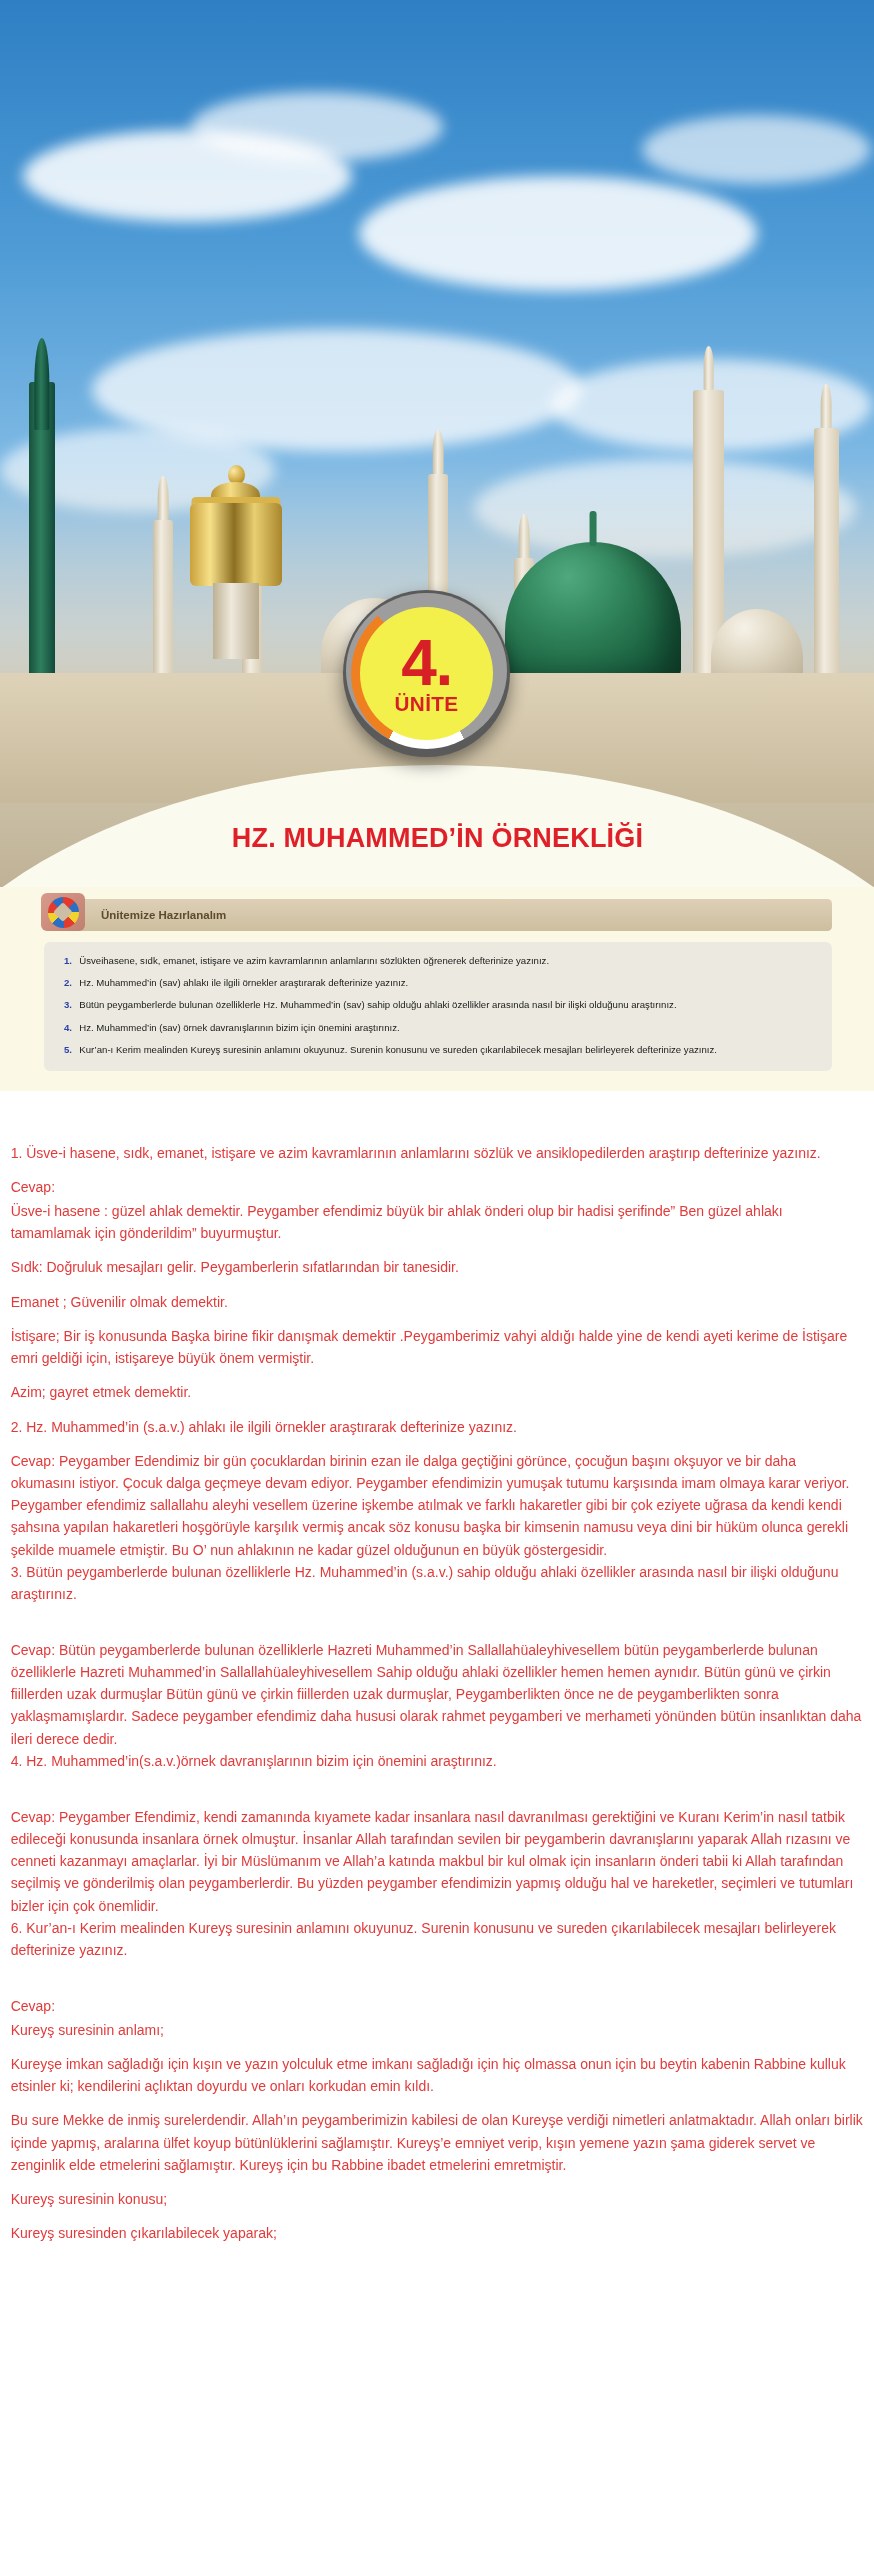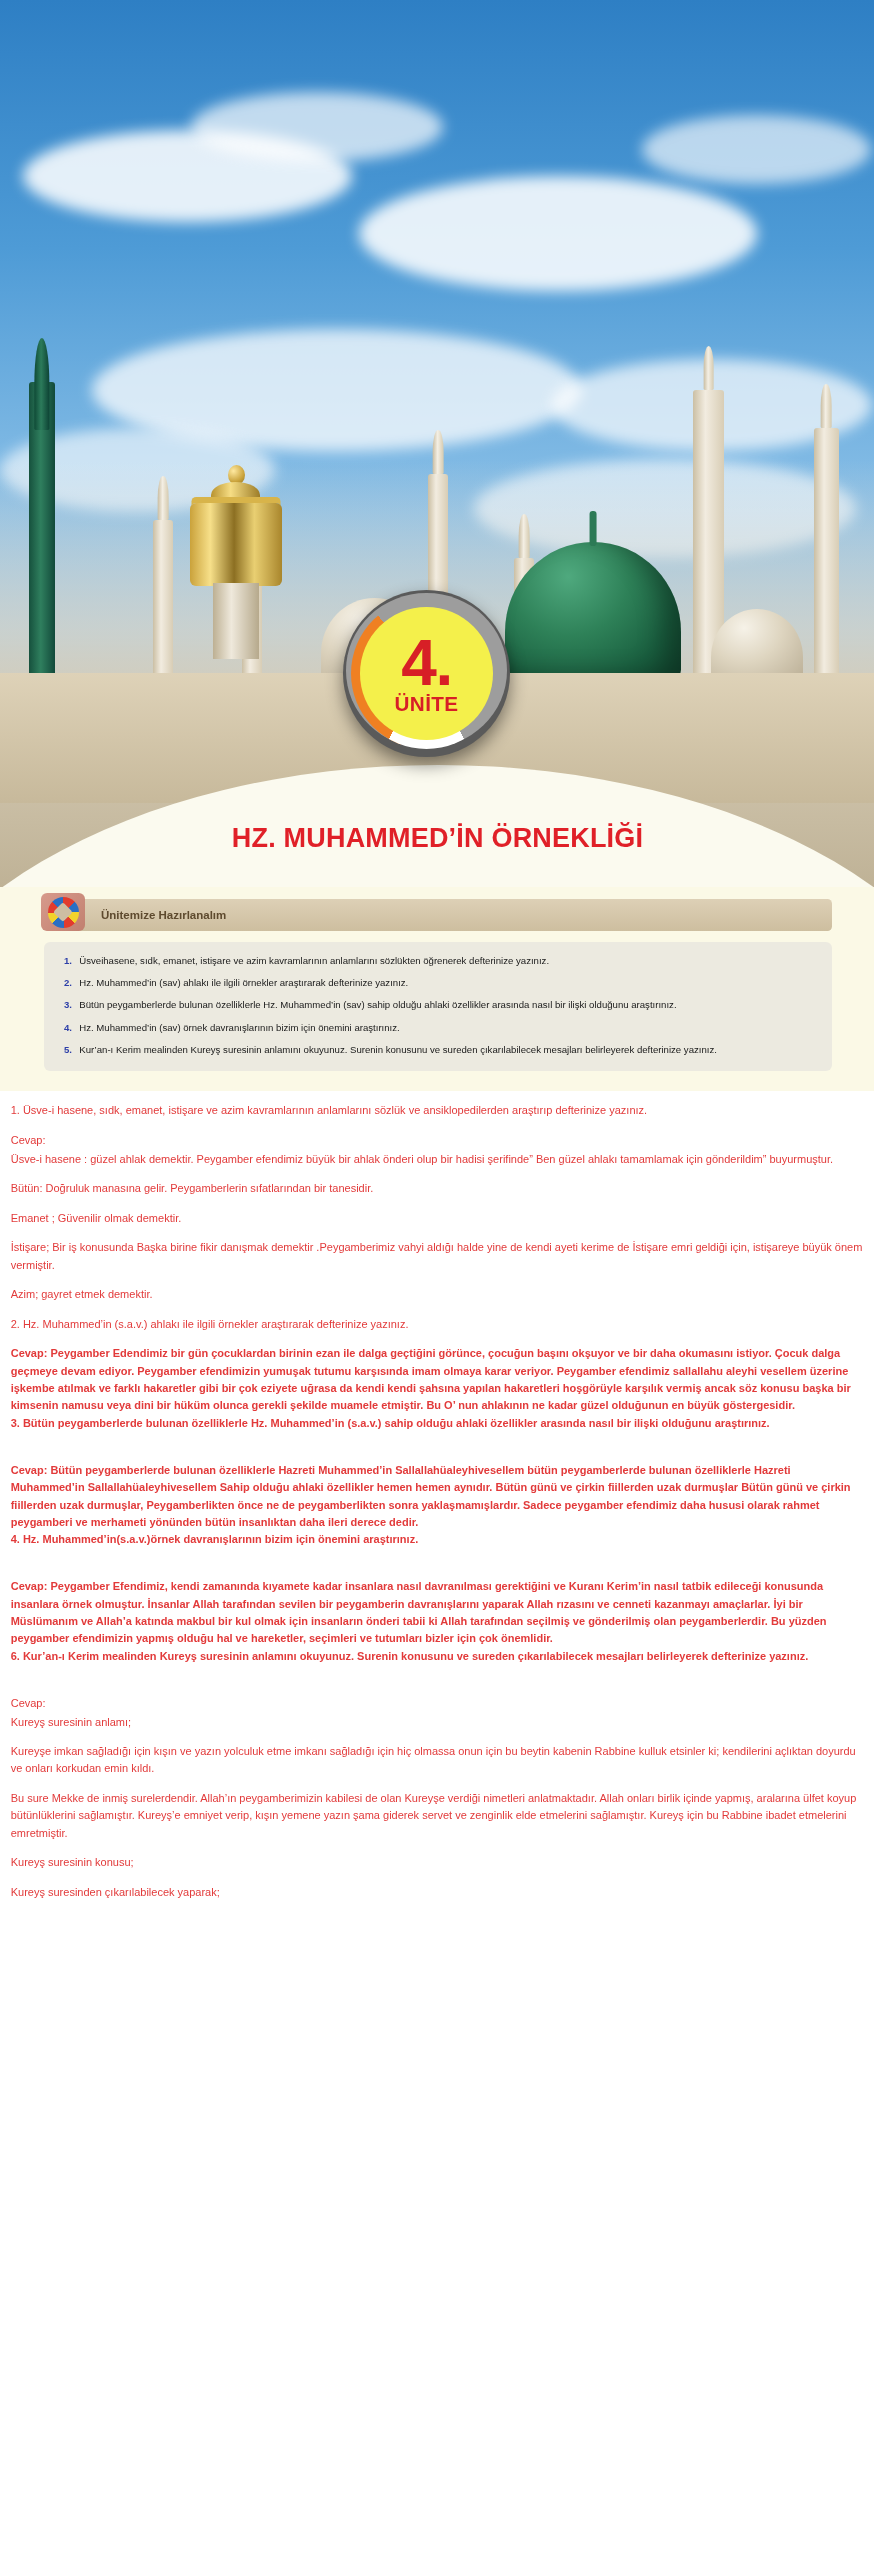--- a/index.html
+++ b/index.html
@@ -239,26 +239,27 @@
   }
   .prep-item:last-child { margin-bottom: 1.5px; }
   .prep-num {
     color: #2d3fa8; font-weight: 700; flex: 0 0 15.3px;
   }
 
   
   .answers {
     padding: 10.7px 10.7px 31px 10.7px;
     color: #e23a3a;
-    font-size: 11px;
+    font-size: 14px;
     line-height: 1.58;
+    margin-top: 40px;
   }
   .answers p { margin: 0 0 1.5px 0; }
   .answers p.gap { margin-bottom: 12.2px; }
-  .answers p.tight { margin-bottom: 0; font-weight: bold; }
+  .answers p.tight { margin-bottom: 0; }
 </style>
 </head>
 <body>
 
 <section class="hero">
   <div class="cloud c1"></div>
   <div class="cloud c2"></div>
   <div class="cloud c3"></div>
   <div class="cloud c4"></div>
   <div class="cloud c5"></div>
@@ -332,21 +333,21 @@
       <span class="prep-num">5.</span>
       <span>Kur’an-ı Kerim mealinden Kureyş suresinin anlamını okuyunuz. Surenin konusunu ve sureden çıkarılabilecek mesajları belirleyerek defterinize yazınız.</span>
     </div>
   </div>
 </section>
 
 <section class="answers">
   <p class="gap">1. Üsve-i hasene, sıdk, emanet, istişare ve azim kavramlarının anlamlarını sözlük ve ansiklopedilerden araştırıp defterinize yazınız.</p>
   <p>Cevap:</p>
   <p class="gap">Üsve-i hasene : güzel ahlak demektir. Peygamber efendimiz büyük bir ahlak önderi olup bir hadisi şerifinde” Ben güzel ahlakı tamamlamak için gönderildim” buyurmuştur.</p>
-  <p class="gap">Bütün: Doğruluk manasına gelir. Peygamberlerin sıfatlarından bir tanesidir.</p>
+  <p class="gap">Sıdk: Doğruluk mesajları gelir. Peygamberlerin sıfatlarından bir tanesidir.</p>
   <p class="gap">Emanet ; Güvenilir olmak demektir.</p>
   <p class="gap">İstişare; Bir iş konusunda Başka birine fikir danışmak demektir .Peygamberimiz vahyi aldığı halde yine de kendi ayeti kerime de İstişare emri geldiği için,  istişareye büyük önem vermiştir.</p>
   <p class="gap">Azim; gayret etmek demektir.</p>
 
   <p class="gap">2. Hz. Muhammed’in (s.a.v.) ahlakı ile ilgili örnekler araştırarak defterinize yazınız.</p>
   <p class="tight">Cevap: Peygamber Edendimiz bir gün çocuklardan birinin ezan ile dalga geçtiğini görünce, çocuğun başını okşuyor ve bir daha okumasını istiyor. Çocuk dalga geçmeye devam ediyor. Peygamber efendimizin yumuşak tutumu karşısında imam olmaya karar veriyor. Peygamber efendimiz sallallahu aleyhi vesellem üzerine işkembe atılmak ve farklı hakaretler gibi bir çok eziyete uğrasa da kendi kendi şahsına yapılan hakaretleri hoşgörüyle karşılık vermiş ancak söz konusu başka bir kimsenin namusu veya dini bir hüküm olunca gerekli şekilde muamele etmiştir. Bu O’ nun ahlakının ne kadar güzel olduğunun en büyük göstergesidir.</p>
 
   <p class="tight">3. Bütün peygamberlerde bulunan özelliklerle Hz. Muhammed’in (s.a.v.) sahip olduğu ahlaki özellikler arasında nasıl bir ilişki olduğunu araştırınız.</p>
   <p class="gap">&nbsp;</p>
   <p class="tight">Cevap: Bütün peygamberlerde bulunan özelliklerle Hazreti Muhammed’in Sallallahüaleyhivesellem bütün peygamberlerde bulunan özelliklerle Hazreti Muhammed’in Sallallahüaleyhivesellem Sahip olduğu ahlaki özellikler hemen hemen aynıdır. Bütün günü ve çirkin fiillerden uzak durmuşlar Bütün günü ve çirkin fiillerden uzak durmuşlar, Peygamberlikten önce ne de peygamberlikten sonra yaklaşmamışlardır. Sadece peygamber efendimiz daha hususi olarak rahmet peygamberi ve merhameti yönünden bütün insanlıktan daha ileri derece dedir.</p>

